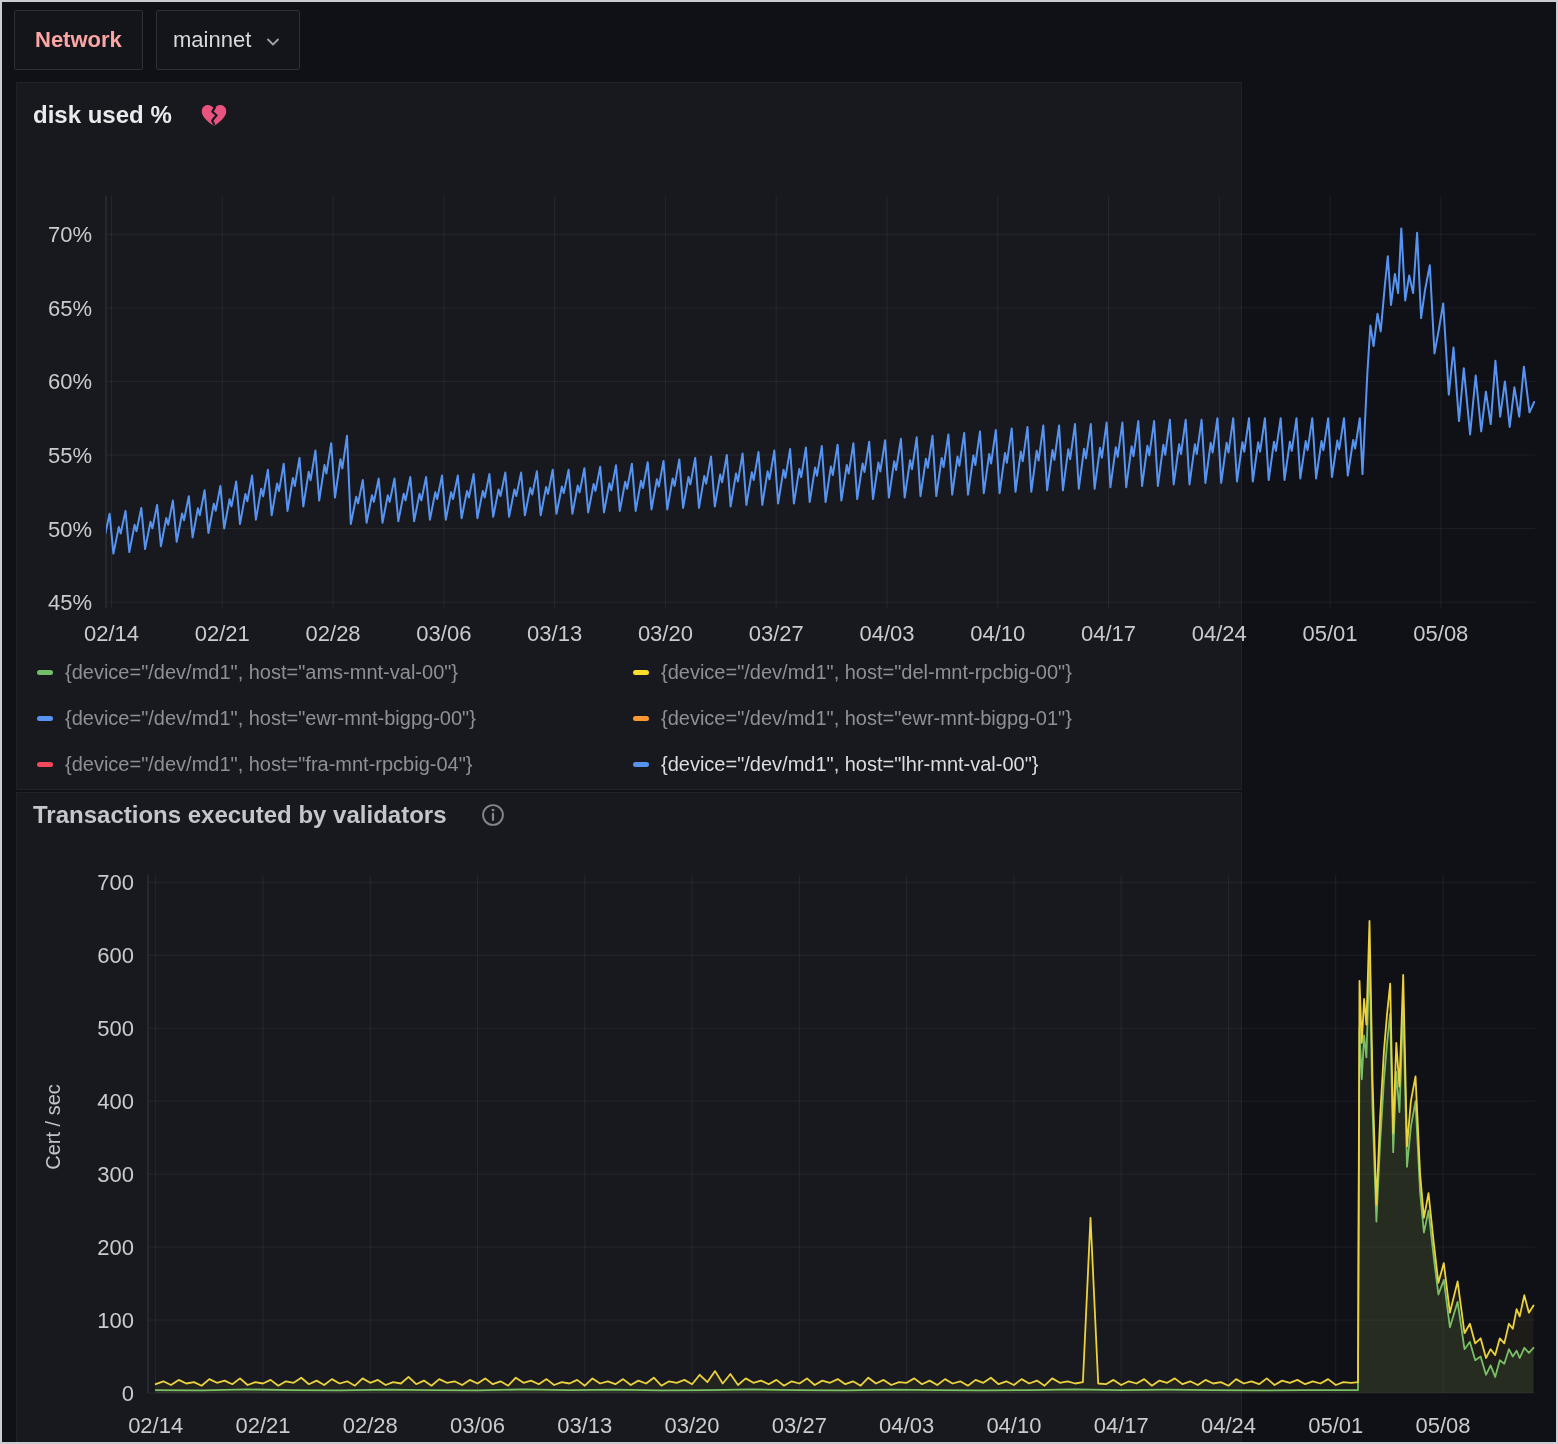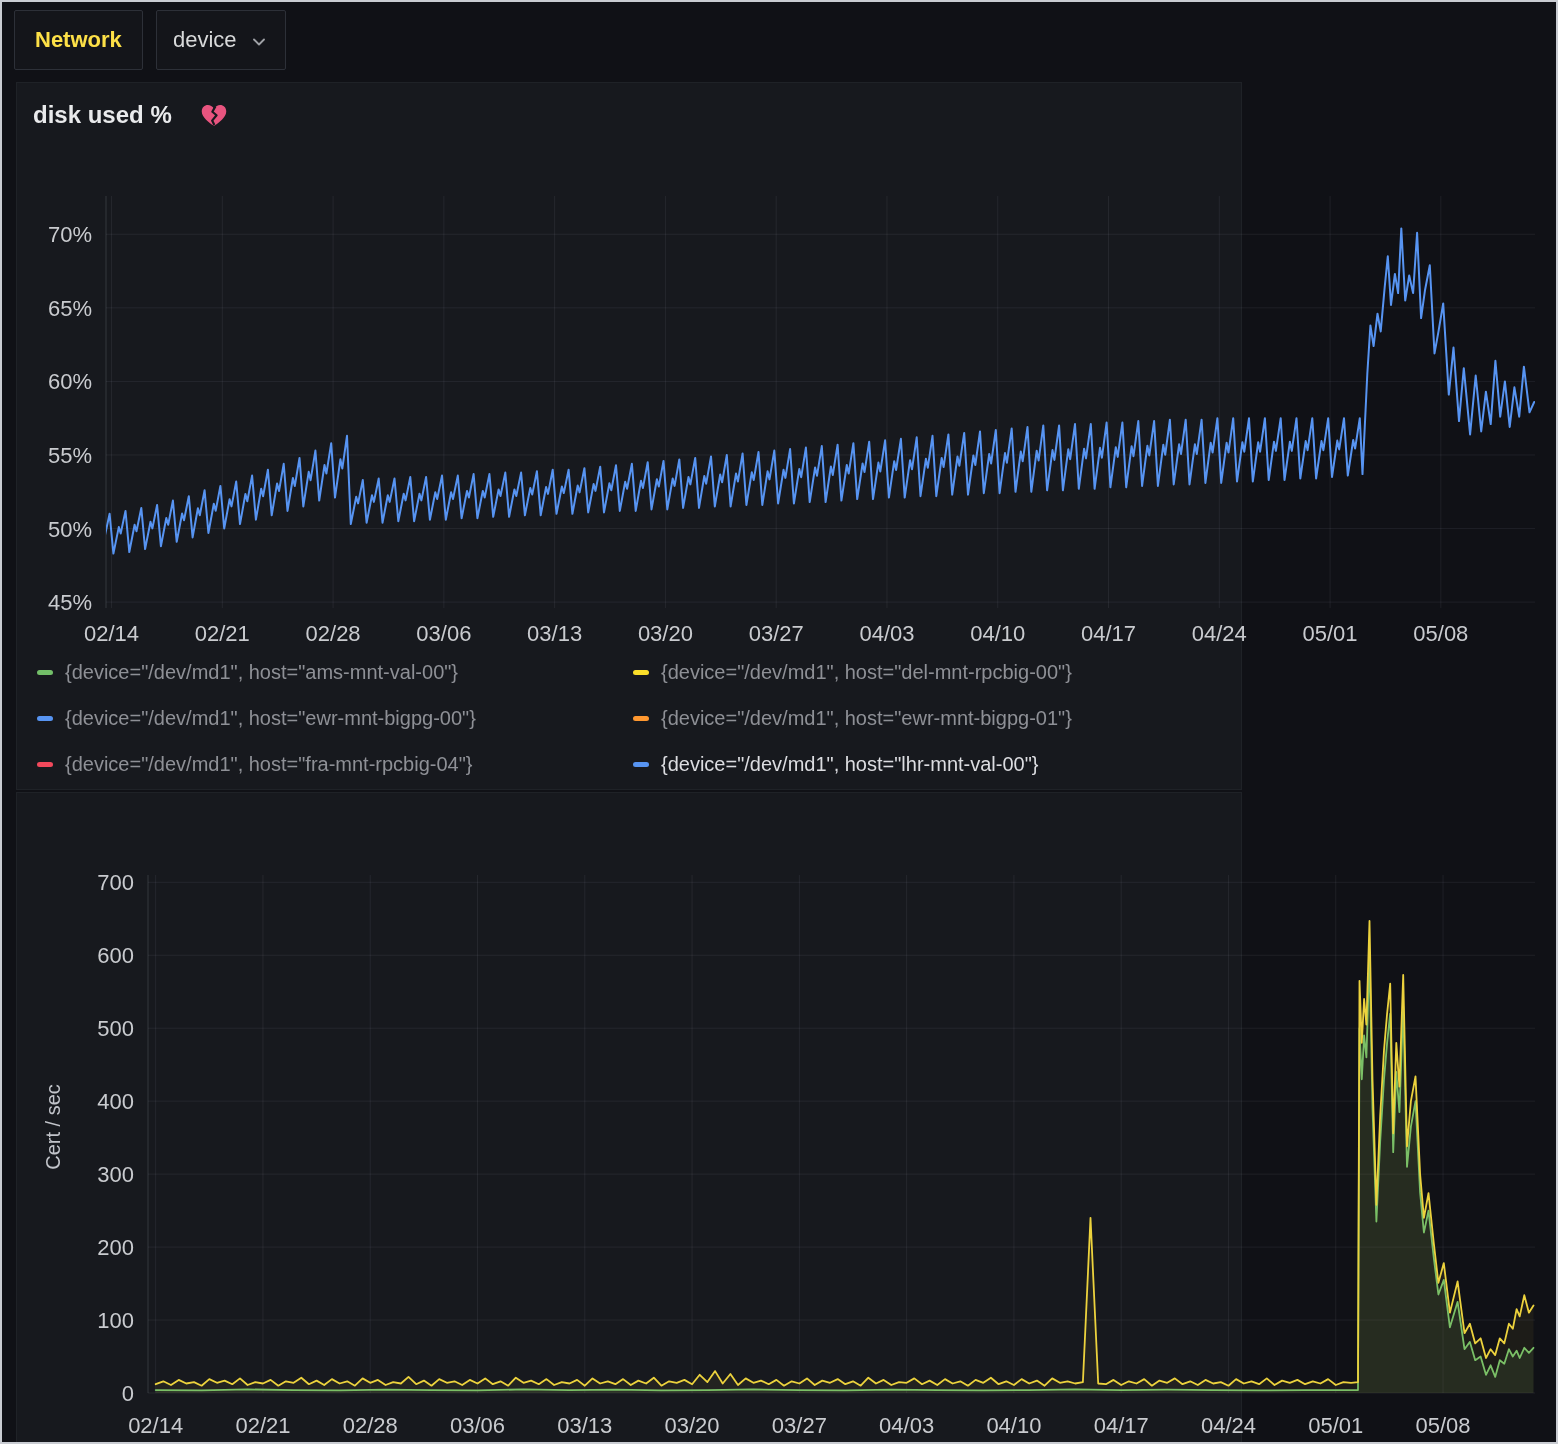--- a/index.html
+++ b/index.html
@@ -11,21 +11,21 @@
     position:relative;
     color:#d8d9da;
   }
   .toolbar { position:absolute; top:0; left:0; right:0; height:78px; background:#101116; }
   .var-label-box, .var-value-box {
     position:absolute; top:8px; height:60px;
     border:1px solid #2d3038; border-radius:2px;
     display:flex; align-items:center; background:#14151a;
   }
   .var-label-box { left:12px; padding:0 20px; }
-  .var-label-box span { color:#fde047; font-size:22px; font-weight:600; }
+  .var-label-box span { color:#fca5a5; font-size:22px; font-weight:600; }
   .var-value-box { left:154px; padding:0 16px; gap:12px; }
   .var-value-box span { color:#d8d9da; font-size:22px; font-weight:500; }
   .chev { width:20px; height:20px; margin-top:3px; }
 
   .panel { position:absolute; left:14px; width:1226px; background:#17191e; border:1px solid #1f2227; }
   .panel1 { top:80px; height:708px; }
   .panel2 { top:790px; height:652px; }
   .panel-header { display:flex; align-items:center; }
   .panel1 .panel-header { padding:18px 0 0 16px; gap:28px; }
   .panel2 .panel-header { padding:8px 0 0 16px; gap:32px; }
@@ -53,21 +53,21 @@
   .legend-item.hl .legend-label { color:#dcdde1; }
 </style>
 </head>
 <body>
 
 <div class="toolbar">
   <div class="var-label-box">
     <span>Network</span>
   </div>
   <div class="var-value-box">
-    <span>device</span>
+    <span>mainnet</span>
     <svg class="chev" viewBox="0 0 24 24">
       <path d="M6 9l6 6 6-6" fill="none" stroke="#9fa1a6" stroke-width="2.2" stroke-linecap="round" stroke-linejoin="round"></path>
     </svg>
   </div>
 </div>
 
 <div class="panel panel1">
   <div class="panel-header">
     <span class="panel-title">disk used %</span>
     <svg class="alert-icon" viewBox="0 0 24 24">
@@ -142,20 +142,28 @@
         <span class="legend-label">{device="/dev/md1", host="fra-mnt-rpcbig-04"}</span>
       </div>
       <div class="legend-item hl">
         <span class="legend-swatch" style="background: rgb(87, 148, 242);"></span>
         <span class="legend-label">{device="/dev/md1", host="lhr-mnt-val-00"}</span>
       </div>
     </div>
 </div>
 
 <div class="panel panel2">
+  <div class="panel-header">
+    <span class="panel-title">Transactions executed by validators</span>
+    <svg class="info-icon" viewBox="0 0 24 24">
+      <circle cx="12" cy="12" r="8.5" fill="none" stroke="#83868c" stroke-width="1.6"></circle>
+      <line x1="12" y1="11" x2="12" y2="16.2" stroke="#83868c" stroke-width="1.9" stroke-linecap="round"></line>
+      <circle cx="12" cy="7.8" r="1.25" fill="#83868c"></circle>
+    </svg>
+  </div>
   <div class="ylab" style="left:36px; top:334px;">Cert / sec</div>
   <svg class="chart" id="chart-1" width="1530" height="652">
       <clipPath id="clip-chart-1">
         <rect x="131" y="80" width="1387" height="522"></rect>
       </clipPath>
       <line x1="138.66298342541435" x2="138.66298342541435" y1="82" y2="600" class="grid"></line>
       <text x="138.66298342541435" y="640" class="tick" text-anchor="middle">02/14</text>
       <line x1="245.94475138121547" x2="245.94475138121547" y1="82" y2="600" class="grid"></line>
       <text x="245.94475138121547" y="640" class="tick" text-anchor="middle">02/21</text>
       <line x1="353.2265193370166" x2="353.2265193370166" y1="82" y2="600" class="grid"></line>

